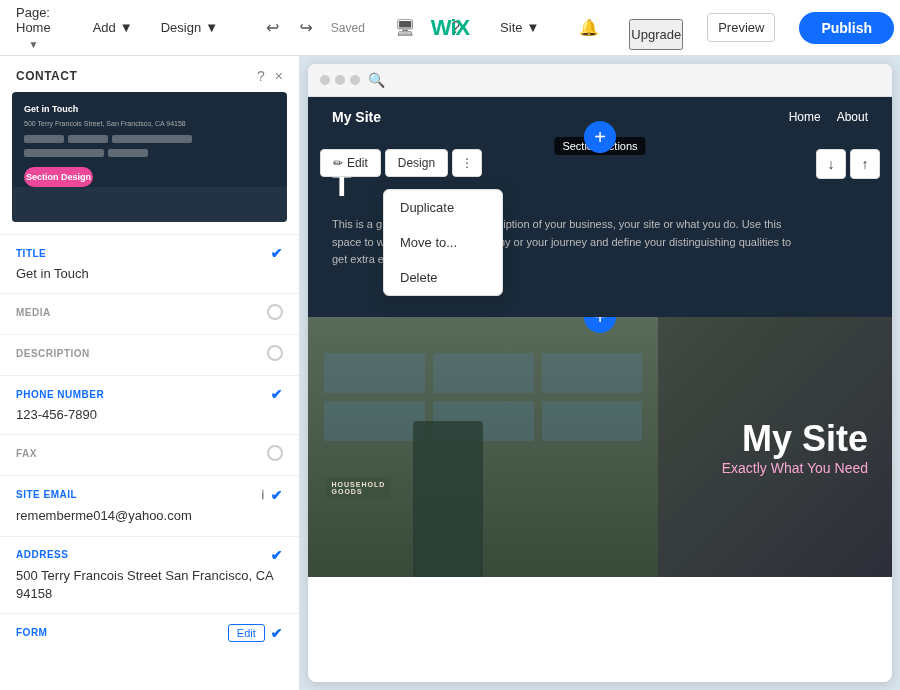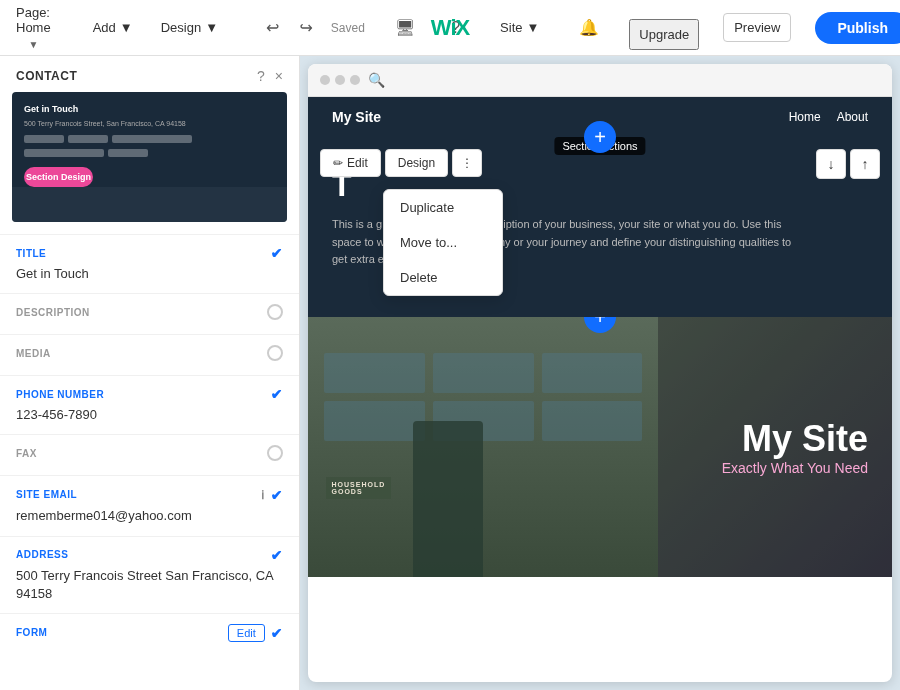--- a/index.html
+++ b/index.html
@@ -23,21 +23,21 @@
       font-size: 13px; color: #333; border: none; background: none;
     }
     .nav-logo {
       position: absolute; left: 50%; transform: translateX(-50%);
       font-size: 22px; font-weight: 700; color: #0a5; letter-spacing: -1px;
     }
     .nav-logo span { color: #00b386; }
     .nav-saved { font-size: 12px; color: #888; margin-left: 4px; }
     .nav-right { margin-left: auto; display: flex; align-items: center; gap: 24px; }
     .nav-icon-btn { background: none; border: none; cursor: pointer; color: #555; font-size: 16px; padding: 4px 6px; }
-    .nav-upgrade { font-size: 13px; color: #333; cursor: pointer; padding: 6px 8px; margin-top: 14px; }
+    .nav-upgrade { font-size: 13px; color: #333; cursor: pointer; padding: 6px 0; margin-top: 14px; }
     .nav-preview { font-size: 13px; color: #333; cursor: pointer; padding: 6px 10px; border-radius: 4px; border: 1px solid #ccc; background: #fff; }
     .nav-publish {
       background: #116dff; color: #fff; border: none; border-radius: 20px;
       padding: 8px 22px; font-size: 14px; font-weight: 600; cursor: pointer;
     }
 
     
     .main-layout { display: flex; height: calc(690px - 56px); }
 
     
@@ -297,28 +297,28 @@
     <div class="field-section">
       <div class="field-label blue">
         <span>TITLE</span>
         <span class="field-check">✔</span>
       </div>
       <div class="field-value">Get in Touch</div>
     </div>
 
     <div class="field-section">
       <div class="field-label gray">
+        <span>MEDIA</span>
+        <span class="field-circle"></span>
+      </div>
+    </div>
+
+    <div class="field-section">
+      <div class="field-label gray">
         <span>DESCRIPTION</span>
-        <span class="field-circle"></span>
-      </div>
-    </div>
-
-    <div class="field-section">
-      <div class="field-label gray">
-        <span>MEDIA</span>
         <span class="field-circle"></span>
       </div>
     </div>
 
     <div class="field-section">
       <div class="field-label blue">
         <span>PHONE NUMBER</span>
         <span class="field-check">✔</span>
       </div>
       <div class="field-value">123-456-7890</div>

